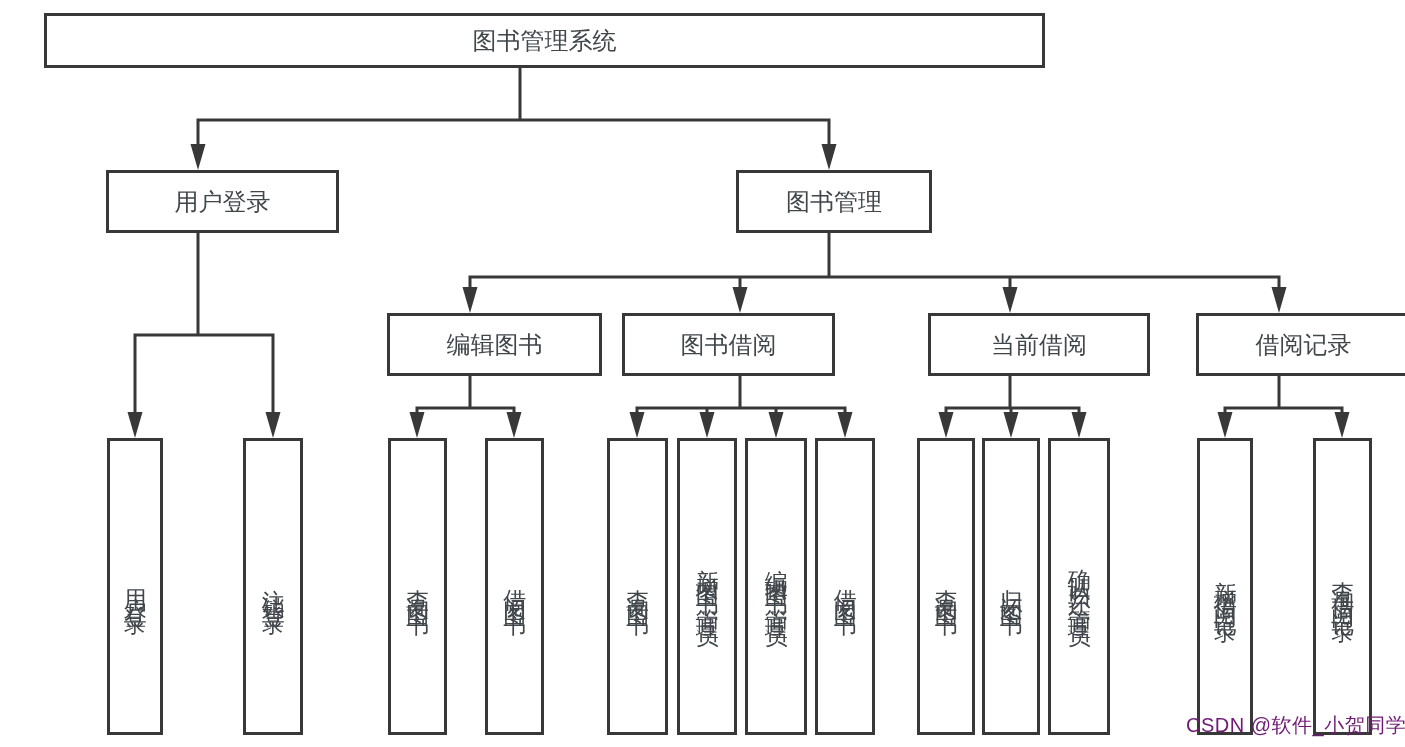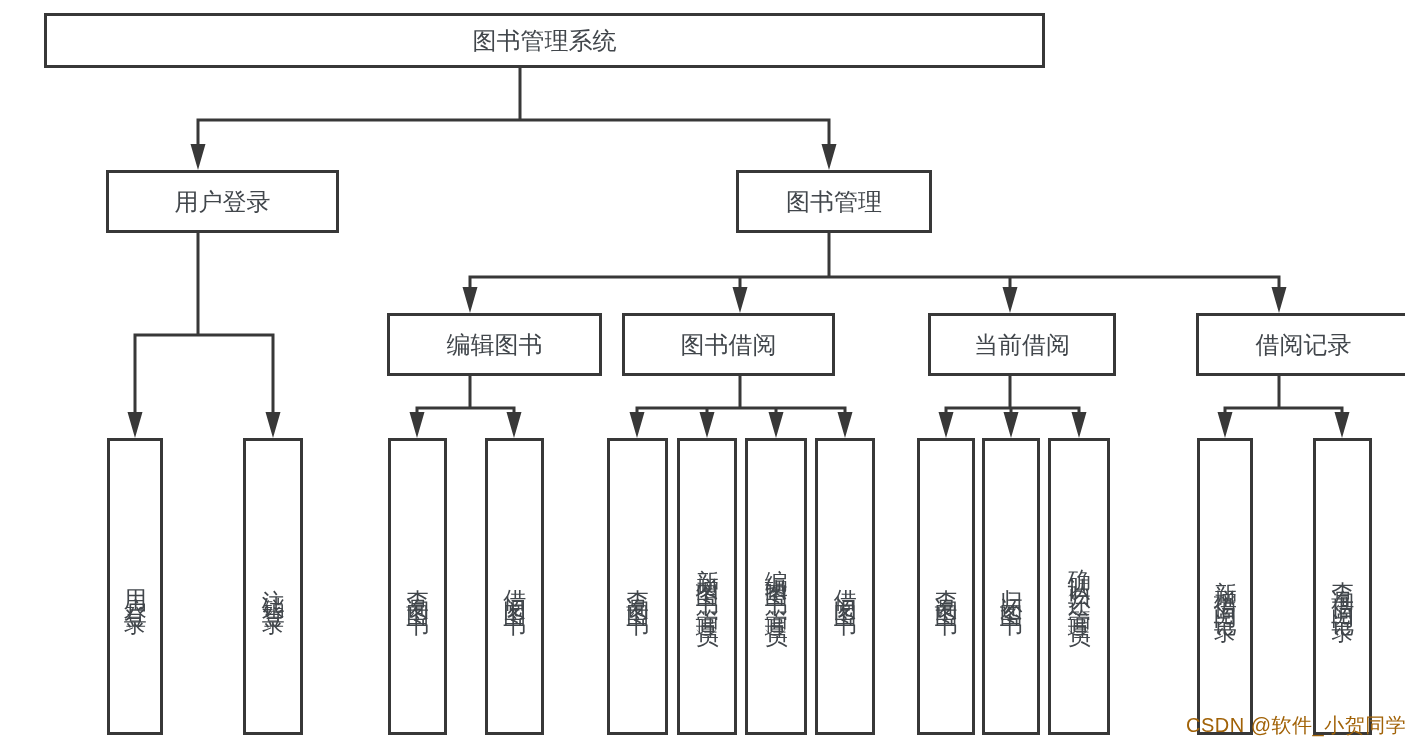--- a/index.html
+++ b/index.html
@@ -44,21 +44,21 @@
     writing-mode: vertical-rl;
     text-orientation: mixed;
     letter-spacing: 8px;
     line-height: 1.1;
   }
   #watermark {
     position: absolute;
     left: 1186px;
     top: 712px;
     font-size: 20px;
-    color: #a16207;
+    color: #701a75;
     letter-spacing: 0.5px;
     white-space: nowrap;
     z-index: 3;
   }
 </style>
 </head>
 <body>
 
 <div id="canvas">
 
@@ -91,21 +91,21 @@
              M1334.5 412 L1349.5 412 L1342 438 Z"></path>
   </svg>
 
   <div class="node h root">图书管理系统</div>
 
   <div class="node h" style="left:82px; top:170px; width:233px;">用户登录</div>
   <div class="node h" style="left:712px; top:170px; width:196px;">图书管理</div>
 
   <div class="node h" style="left:363px; top:313px; width:215px;">编辑图书</div>
   <div class="node h" style="left:598px; top:313px; width:213px;">图书借阅</div>
-  <div class="node h" style="left:904px; top:313px; width:188px;">当前借阅</div>
+  <div class="node h" style="left:904px; top:313px; width:222px;">当前借阅</div>
   <div class="node h" style="left:1172px; top:313px; width:215px;">借阅记录</div>
 
   <div class="node v" style="left:107px; width:56px;">
     <span class="vtext">用户登录</span>
   </div>
   <div class="node v" style="left:243px; width:60px;">
     <span class="vtext">注销登录</span>
   </div>
 
   <div class="node v" style="left:388px; width:59px;">

